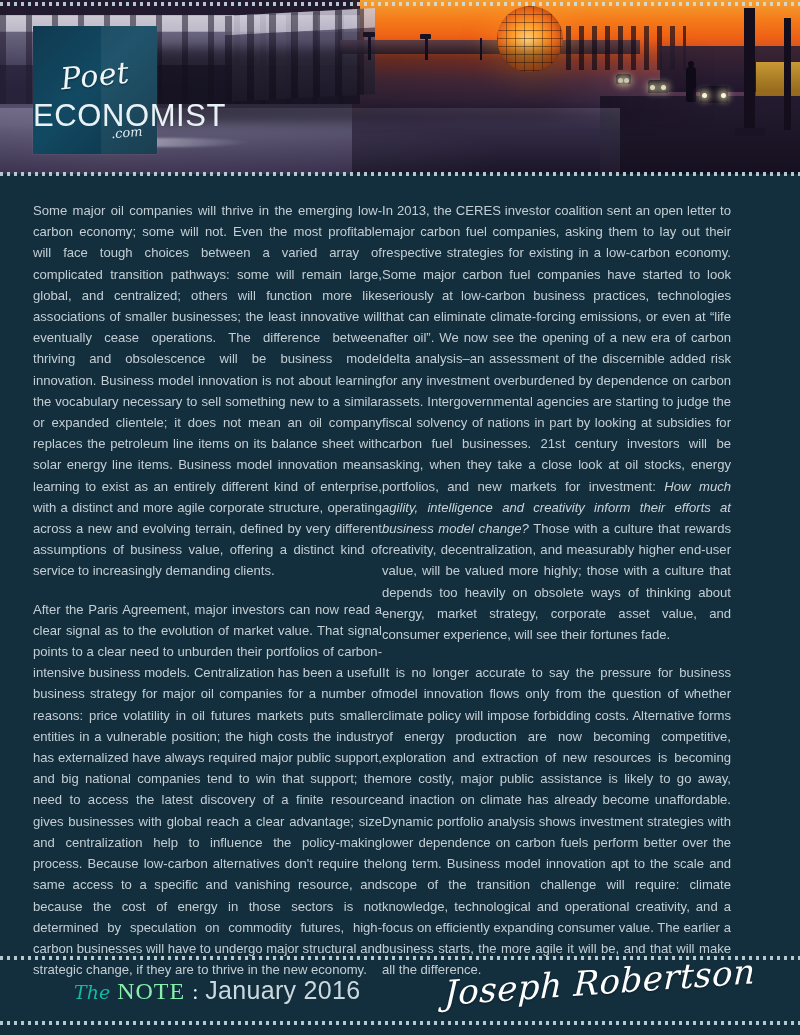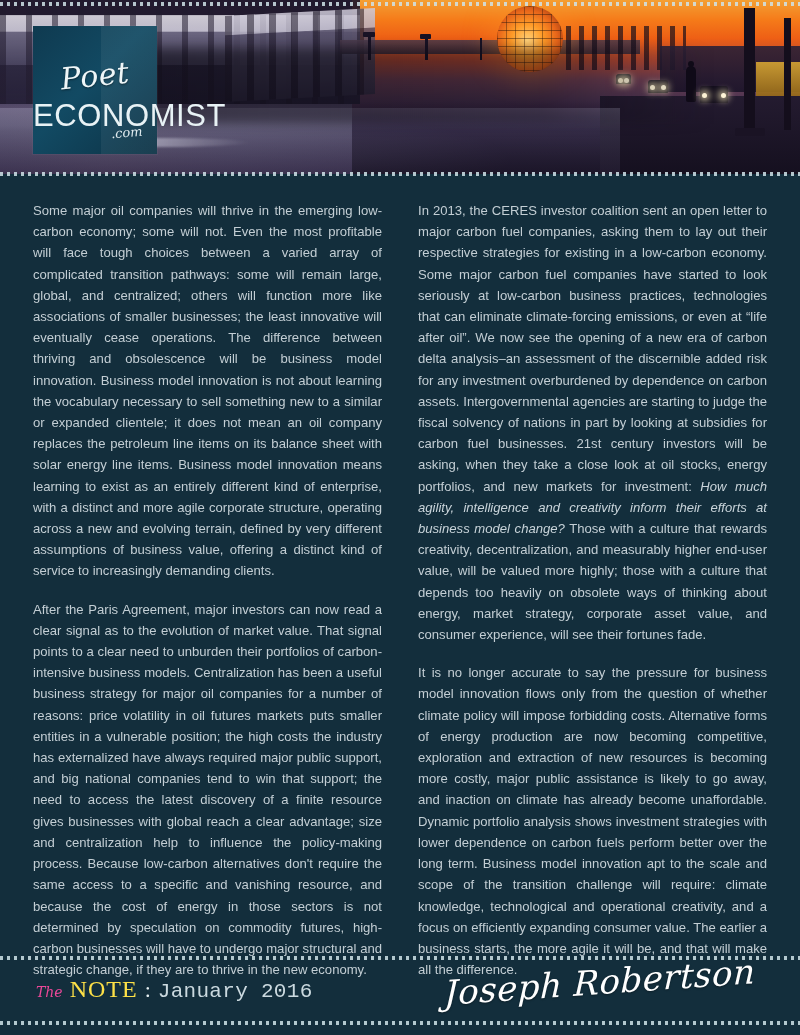--- a/index.html
+++ b/index.html
@@ -310,21 +310,20 @@
   
   .body {
     position: absolute;
     left: 0; top: 176px;
     width: 800px; height: 780px;
     padding: 24px 33px 0 33px;
     box-sizing: border-box;
   }
   .cols {
     display: flex;
-    gap: 36px;
     align-items: flex-start;
   }
   .col { width: 349px; }
   .col p {
     margin: 0 0 17px 0;
     font-family: "Liberation Sans", sans-serif;
     font-weight: 300;
     font-size: 13.1px;
     line-height: 1.62;
     color: #c3ced4;
@@ -344,38 +343,39 @@
     position: absolute;
     left: 36px; top: 18px;
     display: flex;
     align-items: baseline;
     gap: 7px;
     white-space: nowrap;
   }
   .foot-the {
     font-family: "DejaVu Serif", serif;
     font-style: italic;
-    font-size: 14px;
-    color: #ec4899;
+    font-size: 19px;
+    color: #14b8a6;
+    margin-left: 38px;
   }
   .foot-word {
     font-family: "Liberation Serif", serif;
     font-size: 24px;
     letter-spacing: 1px;
-    color: #fde047;
+    color: #86efac;
   }
   .foot-colon {
     font-family: "Liberation Serif", serif;
     font-size: 22px;
     color: #e6eff2;
   }
   .foot-date {
-    font-family: Liberation Mono, monospace;
+    font-family: Liberation Sans, sans-serif;
     font-weight: 300;
-    font-size: 21px;
+    font-size: 25px;
     color: #cbd9df;
     letter-spacing: .3px;
   }
   .signature {
     position: absolute;
     right: 44px; top: 4px;
     font-family: "DejaVu Serif", serif;
     font-style: italic;
     font-size: 34px;
     color: #ffffff;

